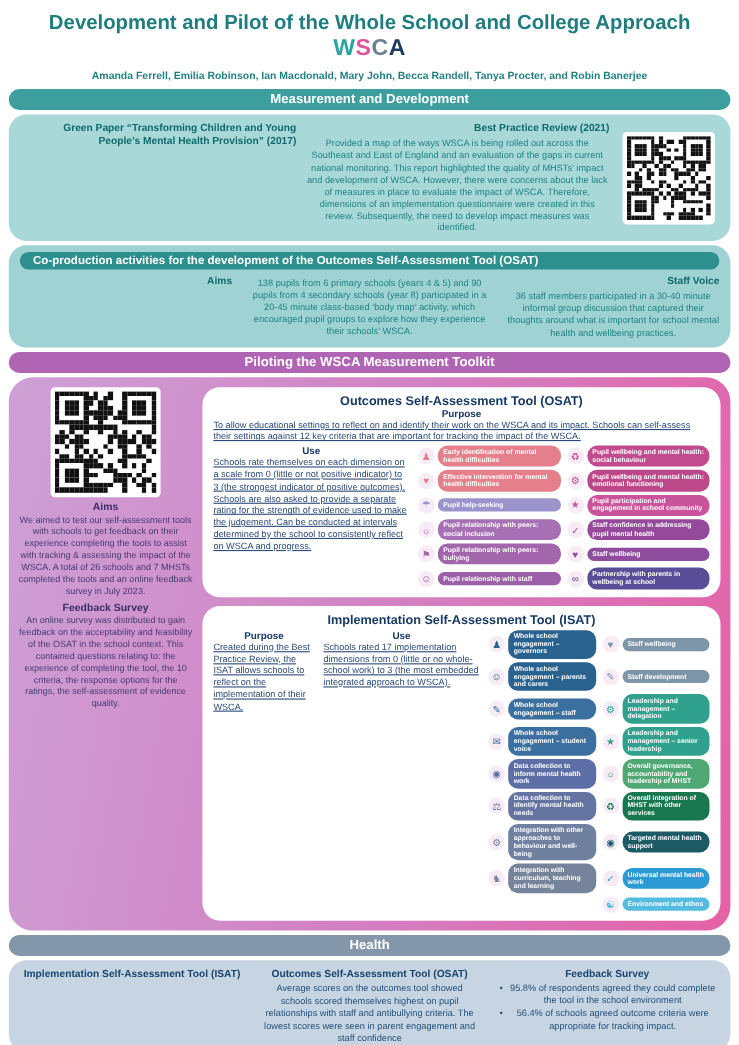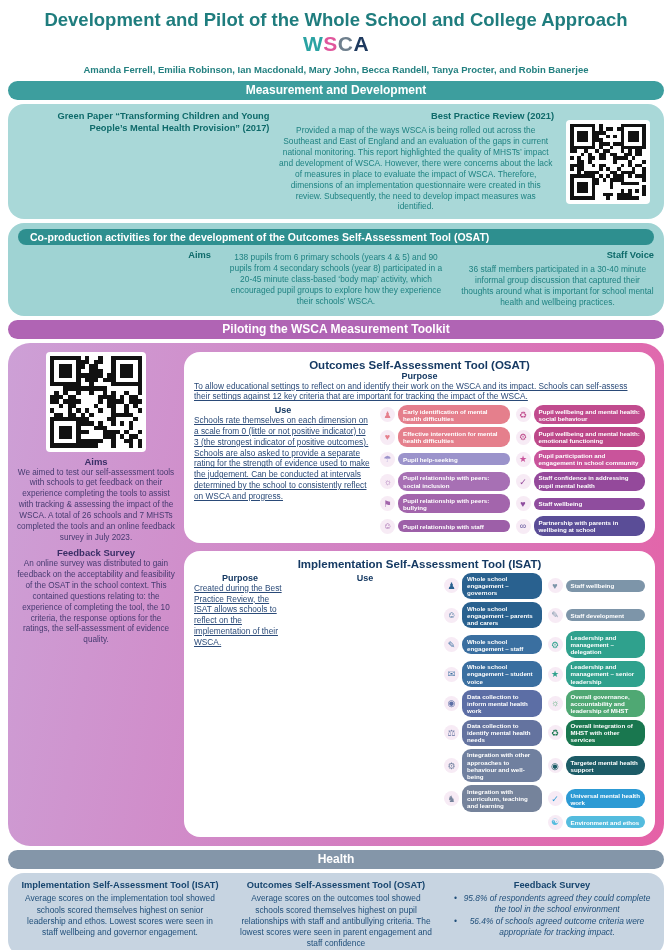--- a/index.html
+++ b/index.html
@@ -42,21 +42,21 @@
   .isat-purpose{width:92px;}
   .isat-use{width:142px;}
   .qr{background:#fff;border-radius:4px;padding:4px;display:grid;width:100px;height:100px;box-sizing:border-box;}
   .qr div{background:#fff;} .qr div.b{background:#111;}
   .qr-small{width:84px;height:84px;justify-self:center;align-self:center;}
   
   .boxR{background:#c7d4e1;border-radius:16px;padding:7px 12px;}
   .res-cols{display:grid;grid-template-columns:1fr 1fr 1fr;gap:16px;}
   .reshead{color:#17456e;font-weight:bold;font-size:9.3px;text-align:center;line-height:1.25;}
   .resbody{color:#1f4e79;font-size:8.4px;line-height:1.32;text-align:center;margin-top:2px;}
-  ul.bullets{margin:2px 0 0;padding:0 0 0 10px;list-style:none;font-style:italic;}
+  ul.bullets{margin:2px 0 0;padding:0 0 0 10px;list-style:none;}
   ul.bullets li{color:#1f4e79;font-size:8.4px;line-height:1.3;text-align:center;position:relative;margin-bottom:1px;}
   ul.bullets li:before{content:"•";position:absolute;left:-8px;}
 </style>
 </head>
 <body>
 
 <div class="poster">
 
   <div class="title">
     <div>Development and Pilot of the Whole School and College Approach</div>
@@ -1056,20 +1056,21 @@
 
       <div class="whitebox">
         <div class="wb-title">Implementation Self-Assessment Tool (ISAT)</div>
         <div class="isat-row">
           <div class="isat-purpose">
             <div class="wb-sub">Purpose</div>
             <div class="wb-body">Created during the Best Practice Review, the ISAT allows schools to reflect on the implementation of their WSCA.</div>
           </div>
           <div class="isat-use">
             <div class="wb-sub">Use</div>
+            <div class="wb-body">Schools rated 17 implementation dimensions from 0 (little or no whole-school work) to 3 (the most embedded integrated approach to WSCA).</div>
           </div>
           <div class="crit-grid" id="isat-grid">
               <div class="crit">
                 <span class="ic" style="color: rgb(41, 97, 143);">♟</span>
                 <span class="lb" style="background: rgb(41, 97, 143);">Whole school engagement – governors</span>
               </div>
               <div class="crit">
                 <span class="ic" style="color: rgb(125, 149, 169);">♥</span>
                 <span class="lb" style="background: rgb(125, 149, 169);">Staff wellbeing</span>
               </div>
@@ -1138,21 +1139,20 @@
         </div>
       </div>
     </div>
   </div>
 
   <div class="pill pill-slate">Health</div>
   <div class="boxR">
     <div class="res-cols">
       <div>
         <div class="reshead">Implementation Self-Assessment Tool (ISAT)</div>
-        <div class="resbody">Average scores on the implementation tool showed schools scored themselves highest on senior leadership and ethos. Lowest scores were seen in staff wellbeing and governor engagement.</div>
       </div>
       <div>
         <div class="reshead">Outcomes Self-Assessment Tool (OSAT)</div>
         <div class="resbody">Average scores on the outcomes tool showed schools scored themselves highest on pupil relationships with staff and antibullying criteria. The lowest scores were seen in parent engagement and staff confidence</div>
       </div>
       <div>
         <div class="reshead">Feedback Survey</div>
         <ul class="bullets">
           <li>95.8% of respondents agreed they could complete the tool in the school environment</li>
           <li>56.4% of schools agreed outcome criteria were appropriate for tracking impact.</li>

